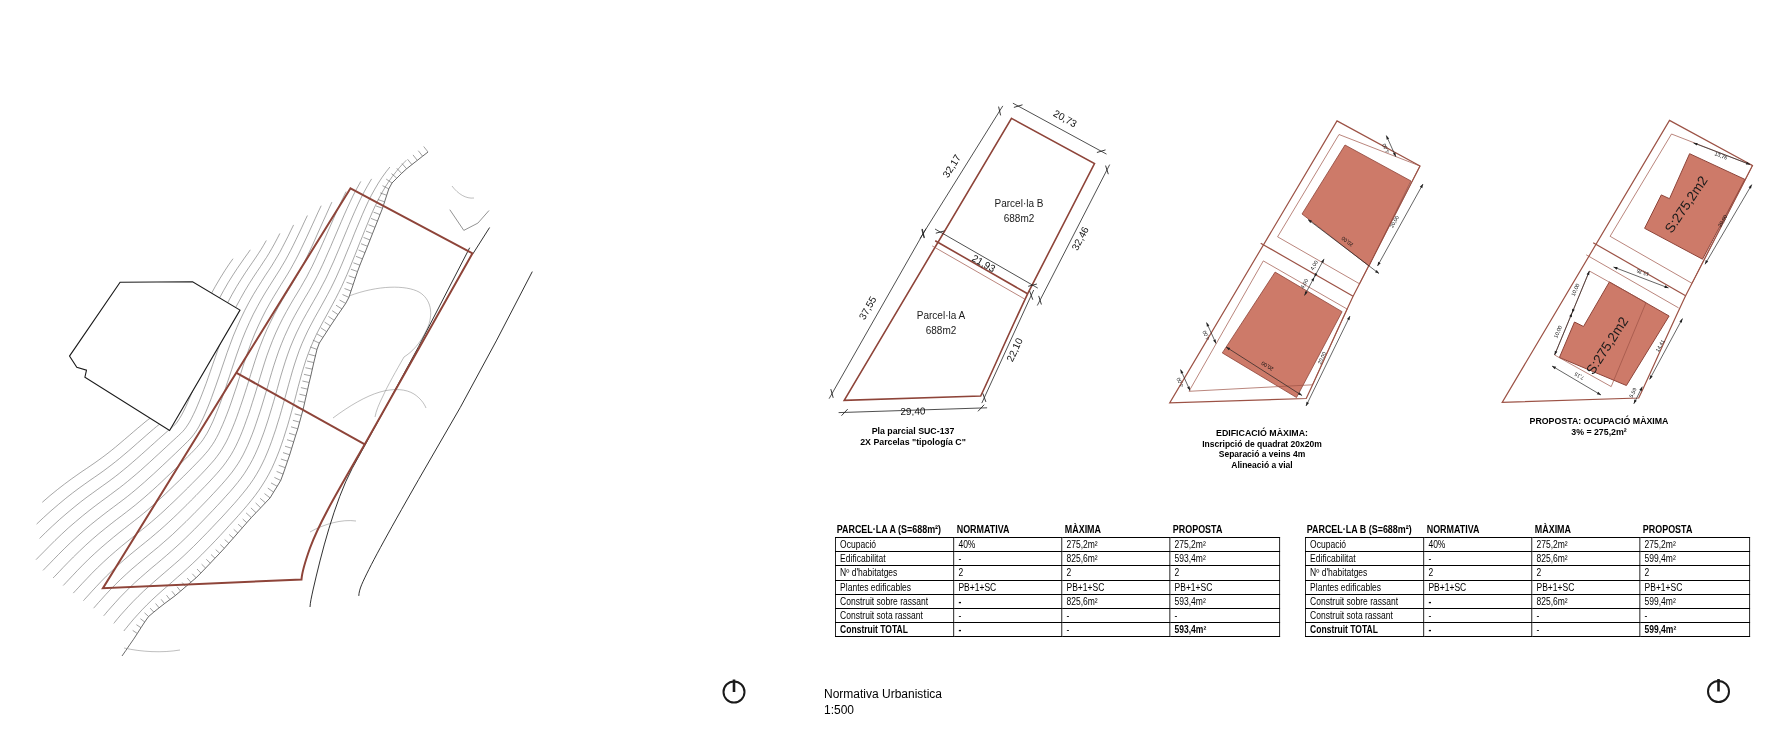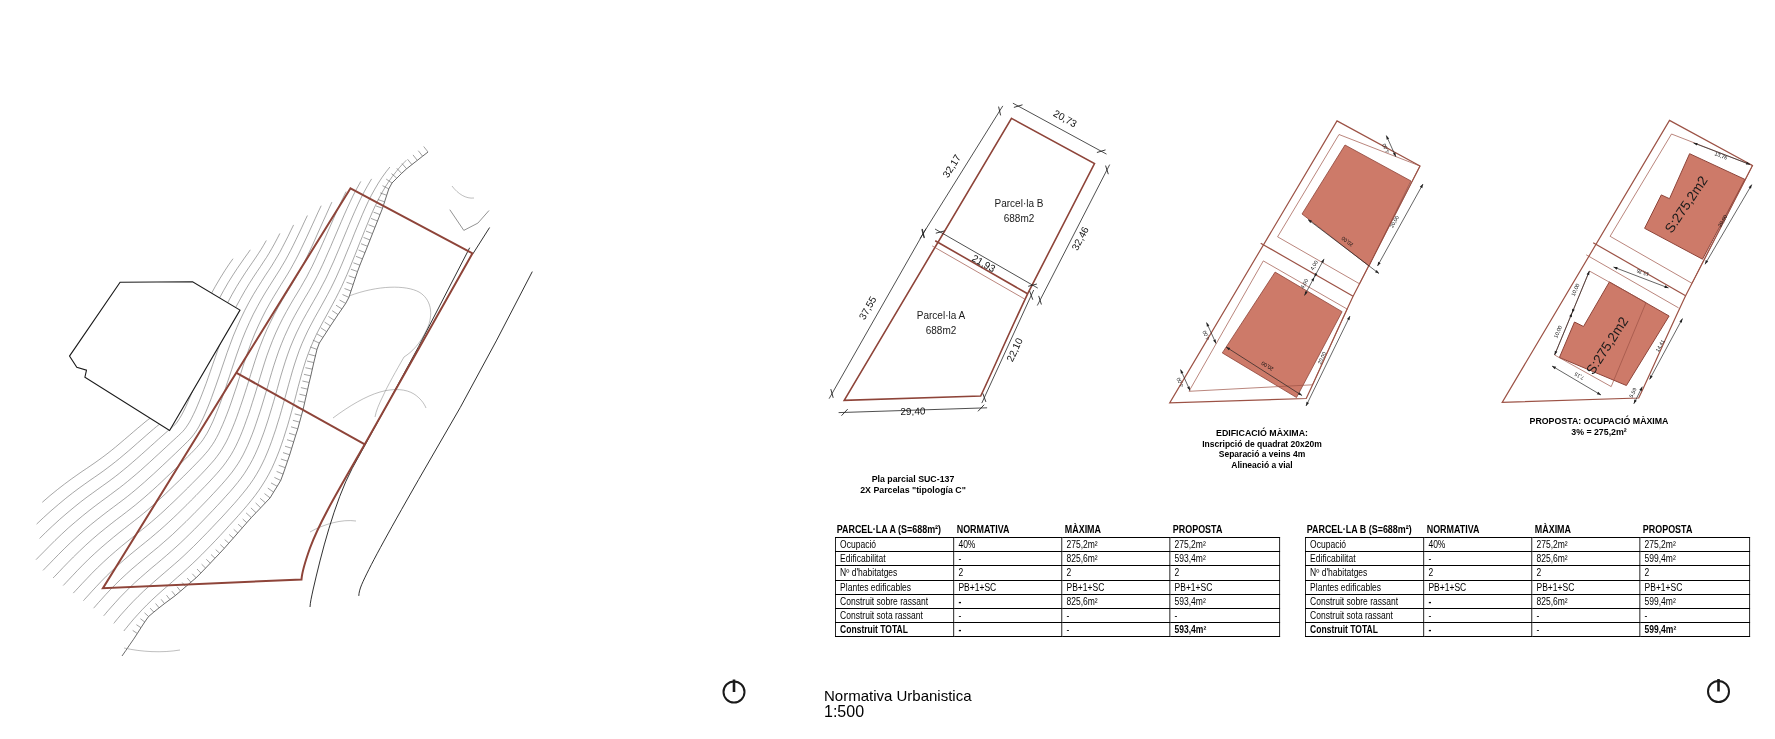--- a/index.html
+++ b/index.html
@@ -367,21 +367,21 @@
 <path d="M1718.5,691.5 L1718.5,679" stroke="#1a1a1a" stroke-width="2.6"></path>
 </g>
 </svg>
 
 
 <div class="lbl" style="left:959px;top:196px;width:120px;">Parcel·la B<br>688m2</div>
 
 <div class="lbl" style="left:881px;top:308px;width:120px;">Parcel·la A<br>688m2</div>
 
 
-<div class="cap" style="left:833px;top:426px;width:160px;margin-top:48px;"><b>Pla parcial SUC-137</b><br><b>2X Parcelas "tipología C"</b></div>
+<div class="cap" style="left:833px;top:426px;width:160px;"><b>Pla parcial SUC-137</b><br><b>2X Parcelas "tipología C"</b></div>
 
 <div class="cap" style="left:1182px;top:428px;width:160px;font-weight:bold;"><b>EDIFICACIÓ MÀXIMA:</b><br>Inscripció de quadrat 20x20m<br>Separació a veins 4m<br>Alineació a vial</div>
 
 <div class="cap" style="left:1509px;top:416px;width:180px;"><b>PROPOSTA: OCUPACIÓ MÀXIMA</b><br><b>3% = 275,2m²</b></div>
 
 
 <div class="thead" style="left:835px;top:523px;">
       <span style="left:2px;">PARCEL·LA A (S=688m²)</span>
       <span style="left:143px;">NORMATIVA</span>
       <span style="left:270px;">MÀXIMA</span>
@@ -493,16 +493,16 @@
 <tr>
           <td><b>Construit TOTAL</b></td>
           <td><b>-</b></td>
           <td>-</td>
           <td><b>599,4m²</b></td>
         </tr>
 </tbody>
     </table>
 
 
-<div style="position:absolute;left:824px;top:687px;font-size:15px;">Normativa Urbanistica</div>
-
-<div style="position:absolute;left:824px;top:703px;font-size:16px;">1:500</div>
+<div style="position:absolute;left:824px;top:687px;font-size:12px;">Normativa Urbanistica</div>
+
+<div style="position:absolute;left:824px;top:703px;font-size:12px;">1:500</div>
 </div>
 
 </body></html>

